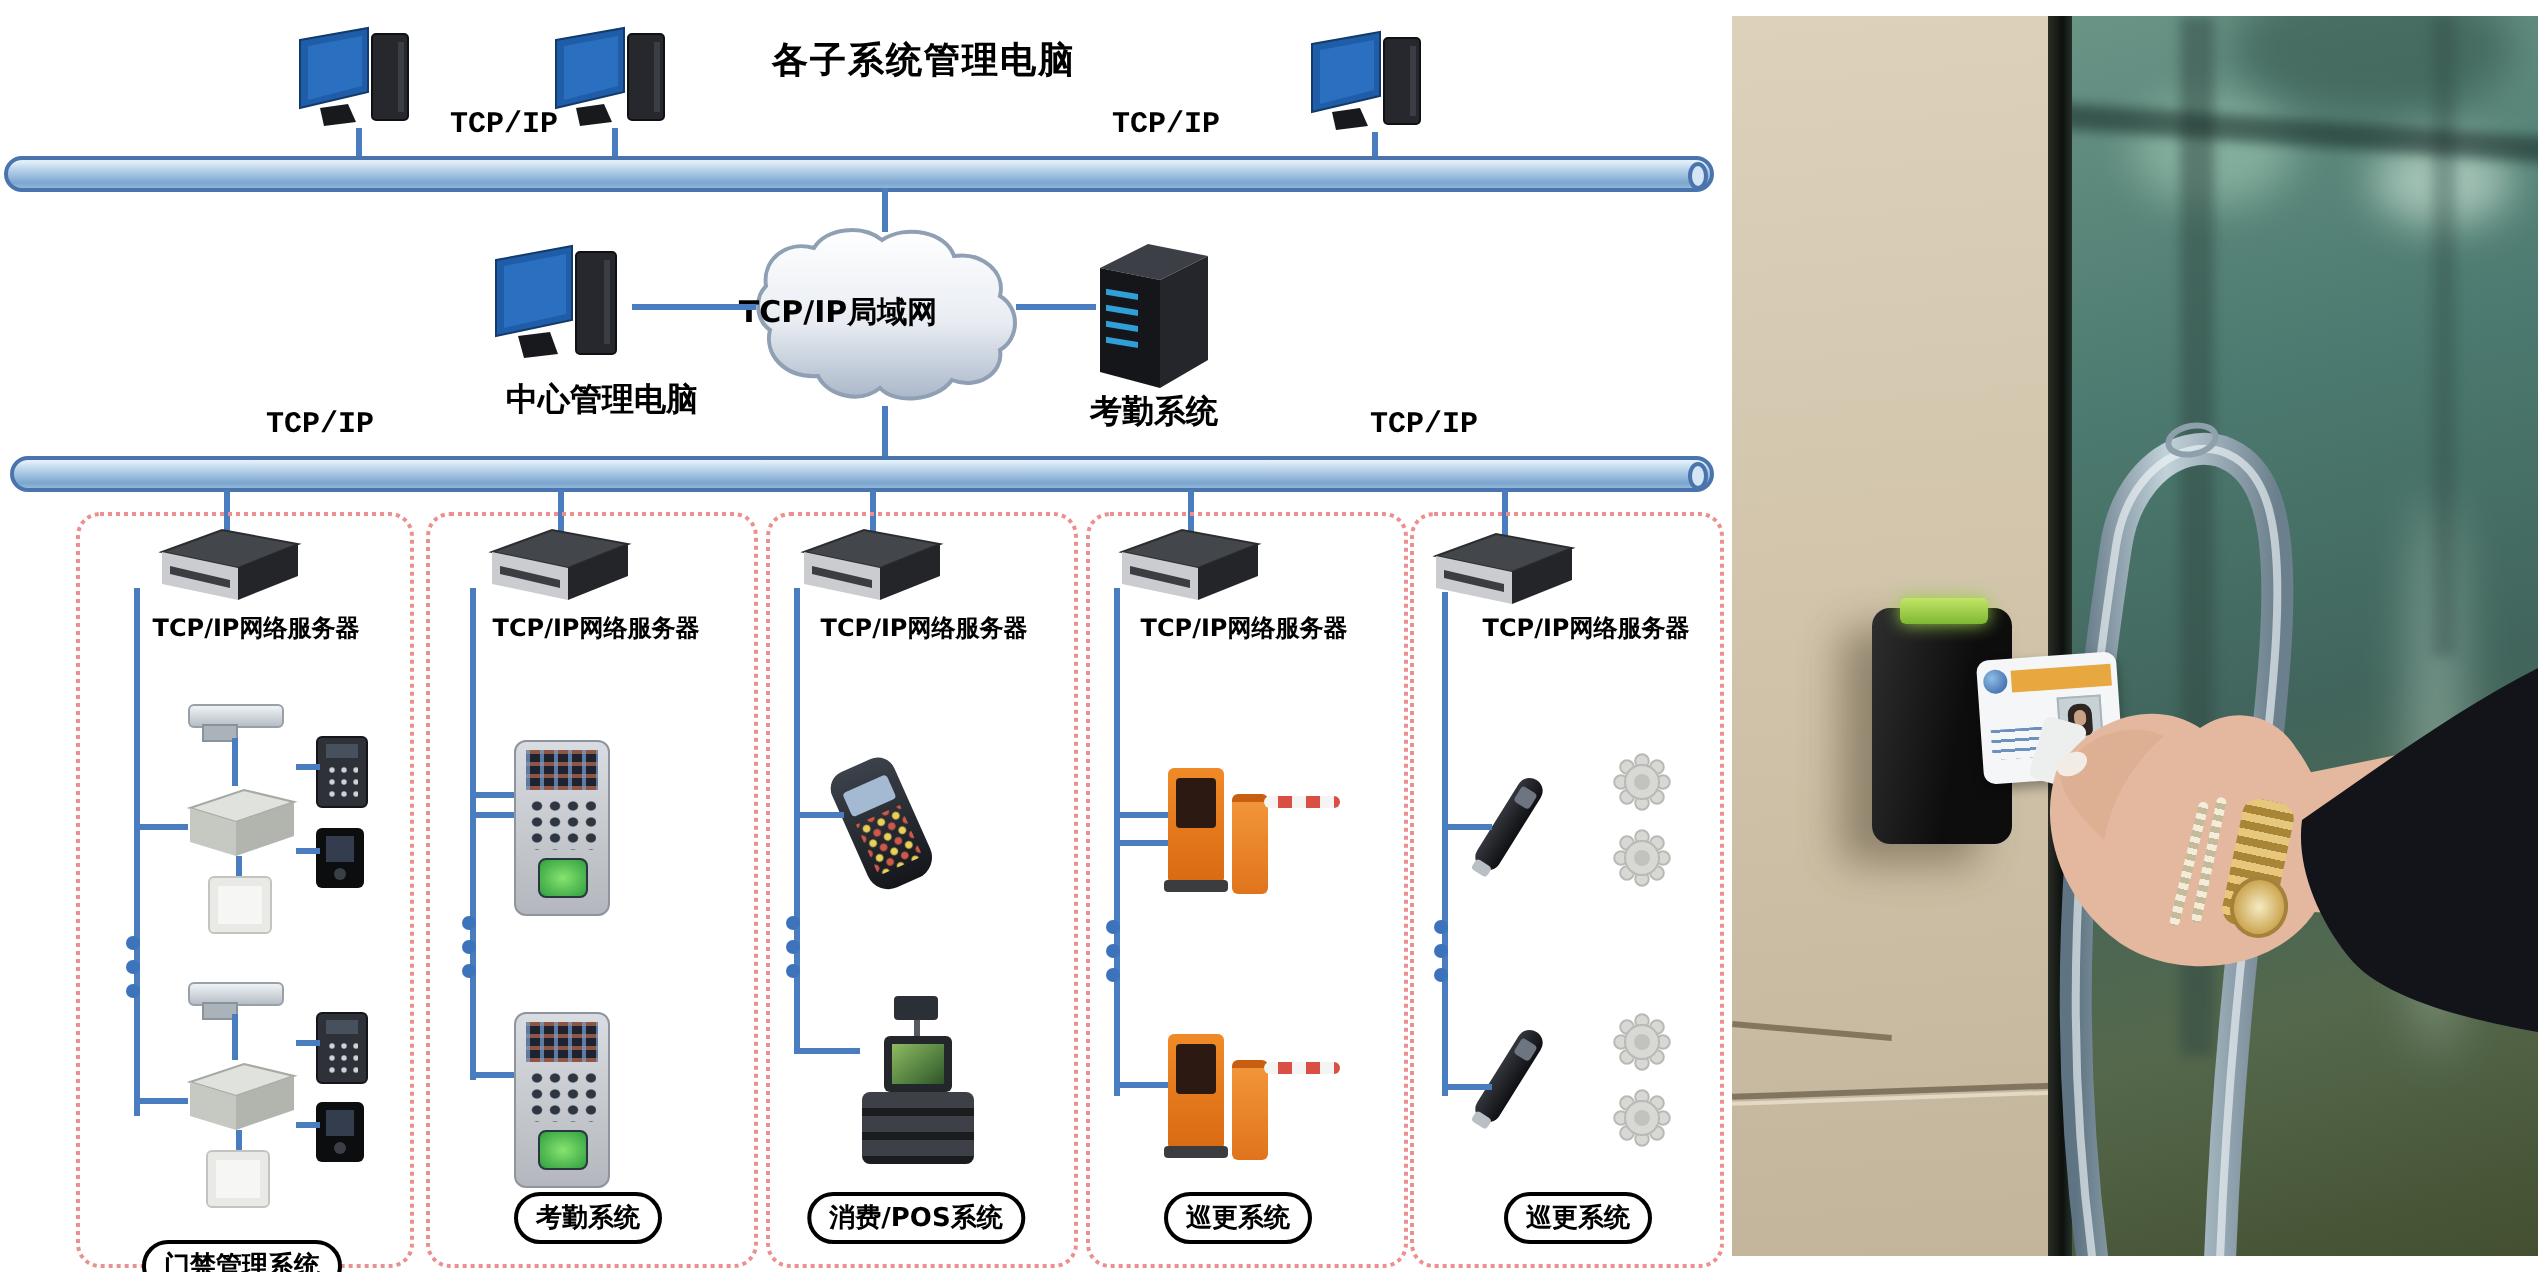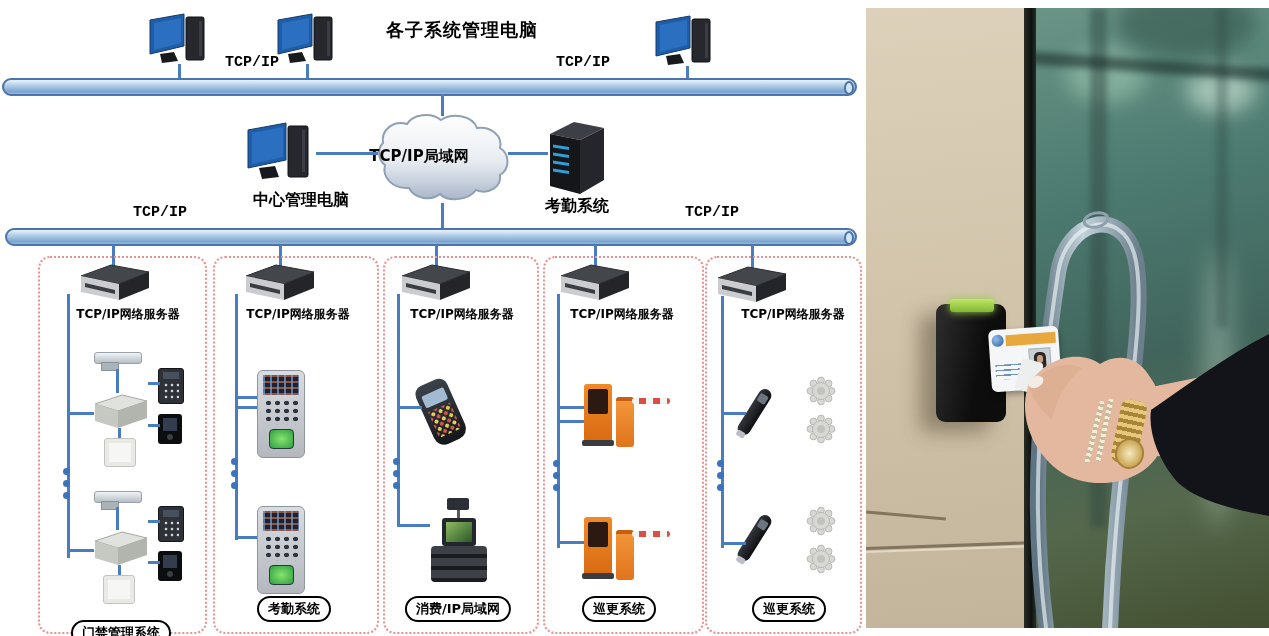--- a/index.html
+++ b/index.html
@@ -322,21 +322,21 @@
       <span></span>
       <span></span>
     </div>
   <div class="register" style="left:430px;top:498px;">
     <div class="reg-topdisp"></div>
     <div class="reg-pole"></div>
     <div class="reg-screen"></div>
     <div class="reg-body"></div>
   </div>
   <div class="hline" style="left:397px;top:524px;width:33px;"></div>
-  <div class="oval" style="left:458px;top:596px;">消费/IP局域网</div>
+  <div class="oval" style="left:458px;top:596px;">消费/POS系统</div>
 
   <div class="dashedbox" style="left:543px;top:256px;width:157px;height:374px;"></div>
   <div class="abs" style="left:557px;top:262px;">
     <svg width="76" height="40" viewBox="0 0 76 40">
       <polygon points="4,14 34,3 72,10 42,22" fill="#43464b" stroke="#2b2d31"></polygon>
       <polygon points="4,14 42,22 42,38 4,30" fill="#caccd0"></polygon>
       <polygon points="8,21 38,28 38,32 8,25" fill="#3a3d42"></polygon>
       <polygon points="42,22 72,10 72,26 42,38" fill="#232529"></polygon>
     </svg>
   </div>

